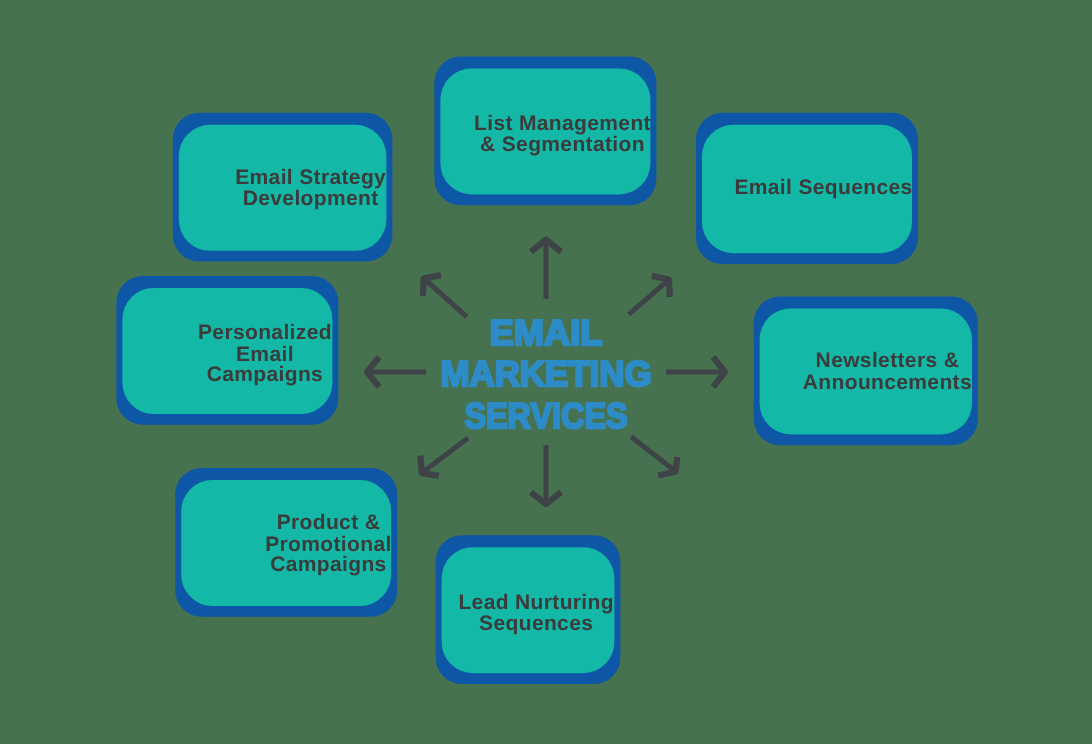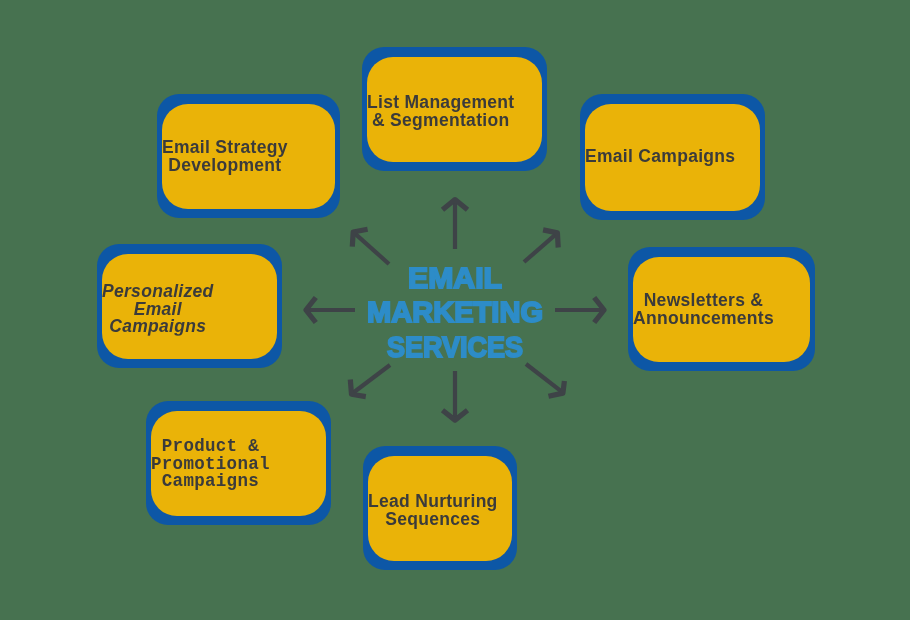--- a/index.html
+++ b/index.html
@@ -1,22 +1,22 @@
 <!DOCTYPE html>
 <html><head>
 <meta charset="utf-8">
 <style>
   html,body{margin:0;padding:0;}
   #stage{position:relative;width:910px;height:620px;background:#477250;overflow:hidden;
          font-family:"Liberation Sans", sans-serif;transform:translateZ(0);}
   .box{position:absolute;box-sizing:border-box;width:185px;height:124px;
        background:#0D57A6;border-radius:22px;}
   .box .in{position:absolute;left:5px;top:9.5px;right:5px;bottom:9.5px;
-       background:#eab308;border-radius:26px;
-       display:flex;align-items:center;justify-content:flex-start;}
+       background:#14b8a6;border-radius:26px;
+       display:flex;align-items:center;justify-content:flex-end;}
     .box .t{will-change:transform;font-weight:bold;font-size:17.5px;line-height:17.5px;color:#3B3B3B;
           text-align:center;letter-spacing:0.3px;}
   svg{position:absolute;left:0;top:0;}
   .ct{font-family:"Liberation Sans",sans-serif;font-weight:bold;font-size:30px;
       fill:#2D8CC8;stroke:#2D8CC8;stroke-width:2;paint-order:stroke;}
 </style>
 </head>
 <body>
 <div id="stage">
   <svg width="910" height="620" viewBox="0 0 910 620">
@@ -49,41 +49,41 @@
     <text class="ct" x="455" y="287.5" text-anchor="middle" textLength="94" lengthAdjust="spacingAndGlyphs">EMAIL</text>
     <text class="ct" x="455" y="321.5" text-anchor="middle" textLength="176" lengthAdjust="spacingAndGlyphs">MARKETING</text>
     <text class="ct" x="455" y="357" text-anchor="middle" textLength="136" lengthAdjust="spacingAndGlyphs">SERVICES</text>
   </svg>
 
   <div class="box" style="left:362px;top:47px;">
       <div class="in">
         <div class="t" style="transform:translateY(2px)">List Management<br>&amp; Segmentation</div>
       </div>
     </div>
-  <div class="box" style="left:157px;top:94px;width:183px;">
+  <div class="box" style="left:144px;top:94px;width:183px;">
       <div class="in">
         <div class="t">Email Strategy<br>Development</div>
       </div>
     </div>
   <div class="box" style="left:580px;top:94px;height:126px;">
       <div class="in">
-        <div class="t">Email Campaigns</div>
+        <div class="t">Email Sequences</div>
       </div>
     </div>
-  <div class="box" style="left:97px;top:244px;font-style:italic;">
+  <div class="box" style="left:97px;top:230px;">
       <div class="in">
         <div class="t" style="transform:translateY(2.7px)">Personalized<br>Email<br>Campaigns</div>
       </div>
     </div>
   <div class="box" style="left:628px;top:247px;width:187px;padding-left:21px;">
       <div class="in">
         <div class="t">Newsletters &amp;<br>Announcements</div>
       </div>
     </div>
-  <div class="box" style="left:146px;top:401px;font-family:Liberation Mono, monospace;">
+  <div class="box" style="left:146px;top:390px;">
       <div class="in">
         <div class="t" style="transform:translateY(0.8px)">Product &amp;<br>Promotional<br>Campaigns</div>
       </div>
     </div>
   <div class="box" style="left:363px;top:446px;width:154px;">
       <div class="in">
         <div class="t" style="transform:translateY(2.4px)">Lead Nurturing<br>Sequences</div>
       </div>
     </div>
 </div>

